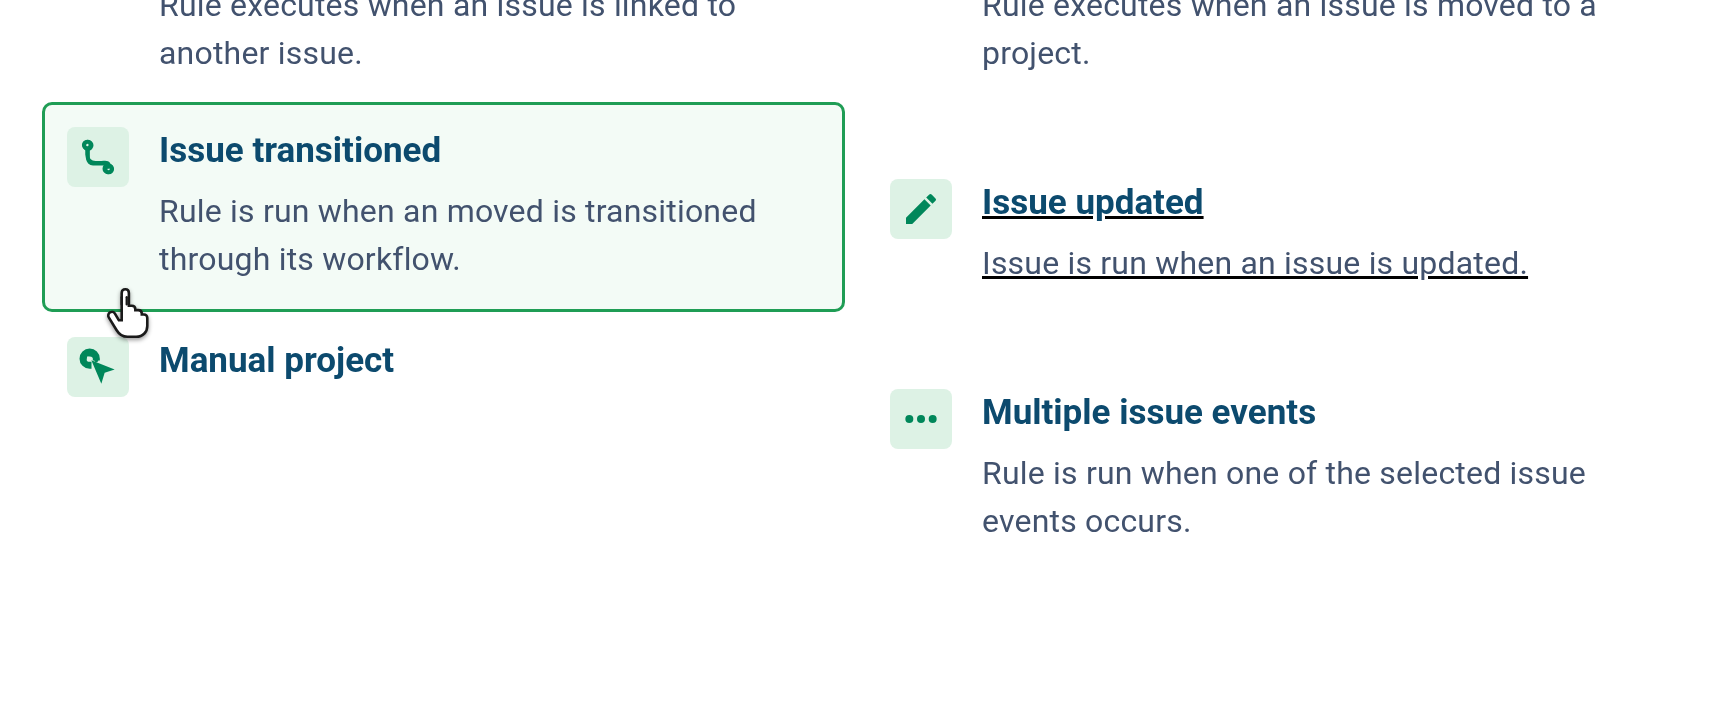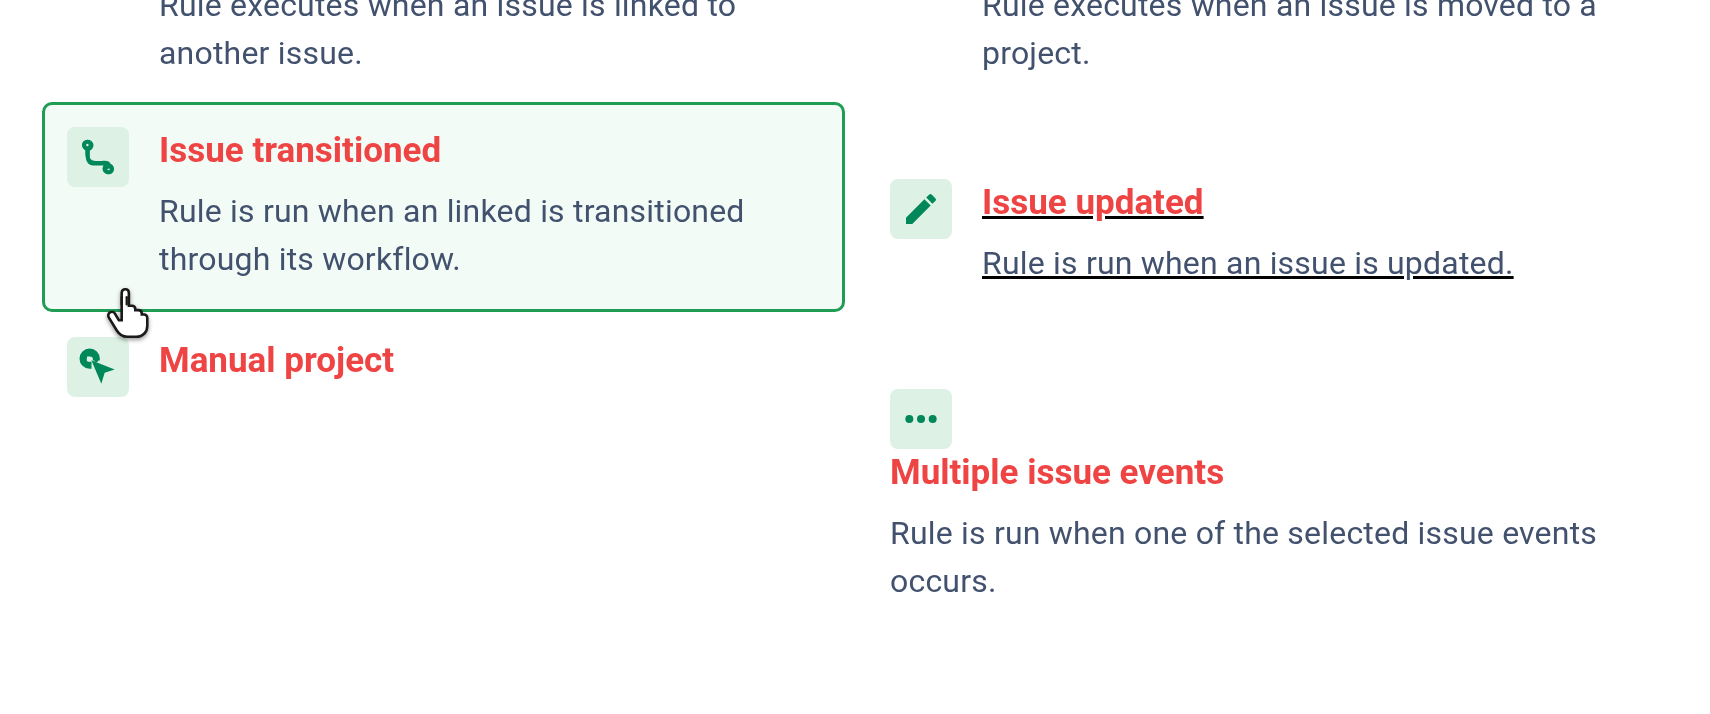--- a/index.html
+++ b/index.html
@@ -51,21 +51,21 @@
       width: 40px;
       height: 40px;
     }
     .card-text {
       flex: 1;
       padding-top: 2px;
     }
     .card-title {
       font-size: 35px;
       font-weight: 700;
-      color: #ef4444;
+      color: #0c4a6e;
       line-height: 1.25;
       margin-bottom: 14px;
     }
     .card-desc {
       font-size: 32px;
       font-weight: 400;
       color: #42526e;
       line-height: 1.5;
       letter-spacing: 0.2px;
     }
@@ -122,51 +122,51 @@
       <svg viewBox="0 0 24 24" fill="none" stroke="#00875a" stroke-width="2.3" stroke-linecap="round" style="position:absolute;width:40px;height:40px;">
         <circle cx="5.5" cy="4.8" r="2"></circle>
         <circle cx="18.5" cy="19.2" r="2"></circle>
         <path d="M5.5 7 L5.5 12 Q5.5 15.5 9 15.5 L15 15.5 Q18.5 15.5 18.5 17" fill="none" stroke="none"></path>
         <path d="M5.5 6.8 V11 a4.5 4.5 0 0 0 4.5 4.5 H14 a4.5 4.5 0 0 1 4.5 4.5 V17.2" fill="none" stroke="none"></path>
         <path d="M5.5 6.8 L5.5 10.5 C5.5 13.5 7.5 15.5 10.5 15.5 L14 15.5 C16.5 15.5 18.5 14.8 18.5 17.2"></path>
       </svg>
     </div>
     <div class="card-text">
       <div class="card-title">Issue transitioned</div>
-      <div class="card-desc">Rule is run when an linked is transitioned through its workflow.</div>
+      <div class="card-desc">Rule is run when an moved is transitioned through its workflow.</div>
     </div>
   </div>
 
   <div class="card" style="margin-top:52px;text-decoration:underline;">
     <div class="icon-box">
       <svg viewBox="0 0 24 24" fill="#00875a">
         <path d="M3 17.25V21h3.75L17.81 9.94l-3.75-3.75L3 17.25zM20.71 7.04a1 1 0 0 0 0-1.41l-2.34-2.34a1 1 0 0 0-1.41 0l-1.83 1.83 3.75 3.75 1.83-1.83z"></path>
       </svg>
     </div>
     <div class="card-text">
       <div class="card-title">Issue updated</div>
-      <div class="card-desc">Rule is run when an issue is updated.</div>
+      <div class="card-desc">Issue is run when an issue is updated.</div>
     </div>
   </div>
 
   <div class="card">
     <div class="icon-box">
       <svg viewBox="0 0 24 24" fill="#00875a">
         <path d="M7 2 a5 5 0 0 1 5 5 h-2 a3 3 0 0 0 -3 -3 a3 3 0 0 0 -3 3 a3 3 0 0 0 3 3 v2 a5 5 0 0 1 0 -10 z" fill="none" stroke="#00875a" stroke-width="2.2" stroke-linecap="round"></path>
         <path d="M6.5 4.5 A4 4 0 0 1 11 8" fill="none" stroke="#00875a" stroke-width="2.4" stroke-linecap="round"></path>
         <path d="M4 7 A4 4 0 0 1 8 3.3" fill="none" stroke="#00875a" stroke-width="2.4" stroke-linecap="round"></path>
         <path d="M8 8 L22 13.5 L16 15.5 L14 22 z"></path>
       </svg>
     </div>
     <div class="card-text">
       <div class="card-title">Manual project</div>
     </div>
   </div>
 
-  <div class="card" style="margin-top:52px;flex-direction:column;">
+  <div class="card" style="margin-top:52px;">
     <div class="icon-box">
       <svg viewBox="0 0 24 24" fill="#00875a">
         <circle cx="5" cy="12" r="2.4"></circle>
         <circle cx="12" cy="12" r="2.4"></circle>
         <circle cx="19" cy="12" r="2.4"></circle>
       </svg>
     </div>
     <div class="card-text">
       <div class="card-title">Multiple issue events</div>
       <div class="card-desc">Rule is run when one of the selected issue events occurs.</div>

